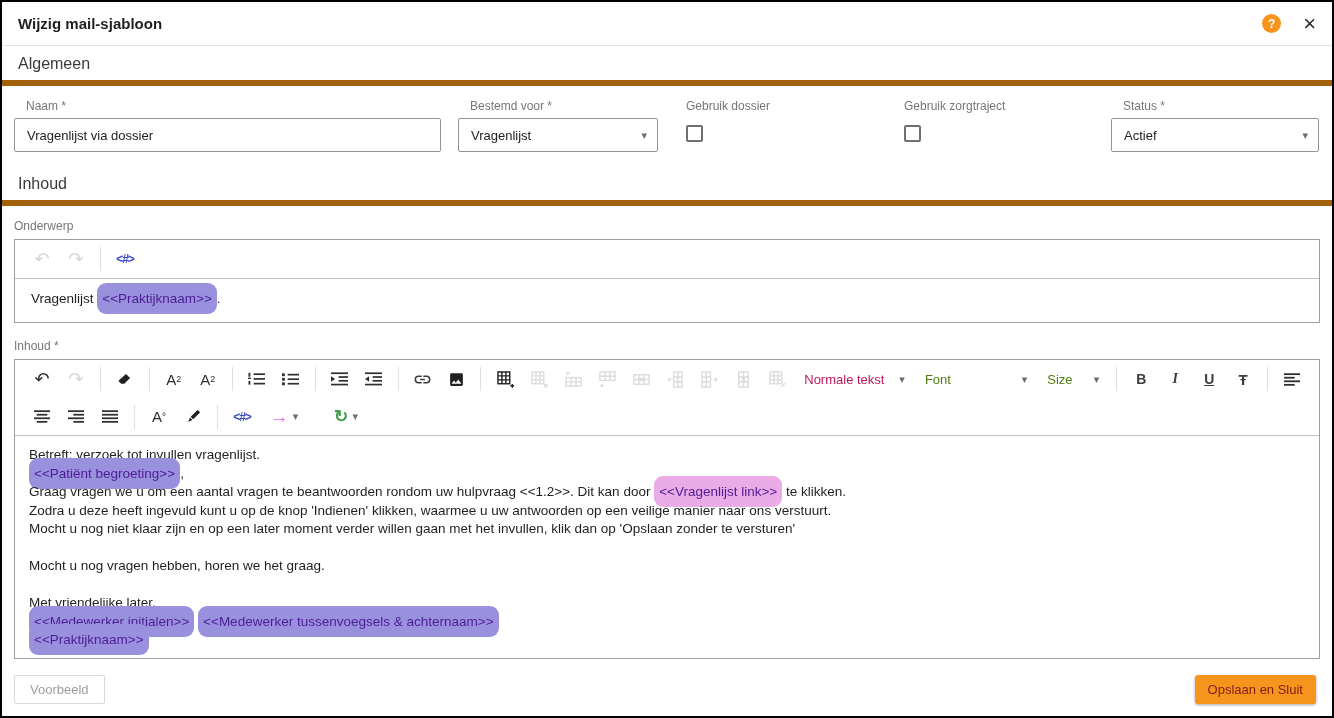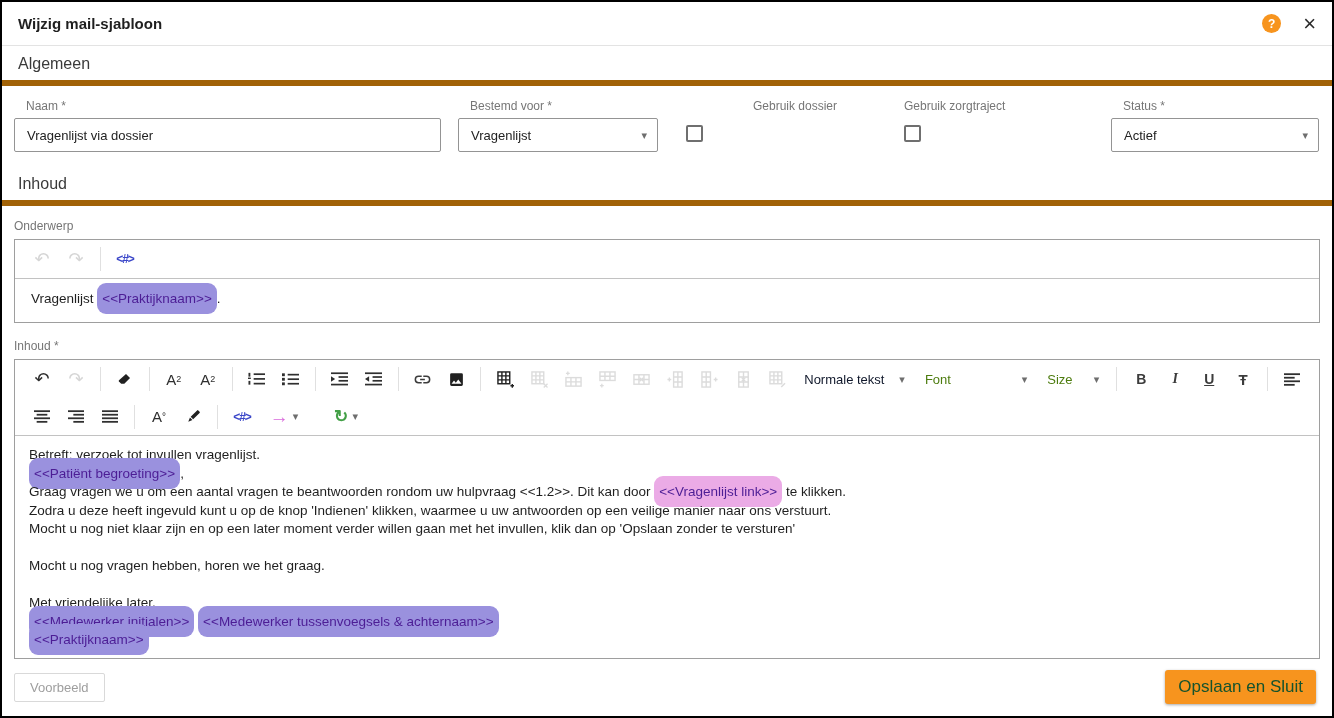--- a/index.html
+++ b/index.html
@@ -19,21 +19,21 @@
   .main{ flex:1; display:flex; flex-direction:column; padding:0 0 12px; }
   .section-title{ font-size:16px; color:#3a3a3a; padding:9px 16px 7px; border-bottom:6px solid #a16207;}
   .section-title.m{ margin-top:14px; }
   
   .form-row{ display:flex; padding:0 12px; margin-top:13px; }
   .fld{ display:flex; flex-direction:column; }
   .fld-label{ font-size:12px; color:#767676; padding-left:12px; margin-bottom:5px;}
   .fld-label.nopad{ padding-left:0; }
   .f-naam{ width:427px; margin-right:17px;}
   .f-bestemd{ width:200px; margin-right:28px;}
-  .f-dossier{ width:218px;text-align:center;}
+  .f-dossier{ width:218px;}
   .f-zorg{ width:207px;}
   .f-status{ width:208px;}
   input.text-input{ height:34px; border:1px solid #949494; border-radius:2px; font-size:13px; color:#222; padding:0 12px; font-family:inherit; outline:none; width:100%;}
   .select-box{ height:34px; border:1px solid #949494; border-radius:2px; display:flex; align-items:center; padding:0 10px 0 12px; font-size:13px; color:#222; cursor:pointer;}
   .select-box .val{ flex:1; }
   .caret{ font-size:11px; color:#6e6e6e; }
   .checkbox{ width:17px;height:17px; border:2px solid #6f6f6f; border-radius:2px; margin-top:7px; cursor:pointer; background:#fff;}
   
   .sub-label{ font-size:12px; color:#767676; padding-left:12px; margin:13px 0 6px 12px;}
   
@@ -48,38 +48,38 @@
   .g-bold{ font-weight:bold; font-size:14px;}
   .g-italic{ font-style:italic; font-weight:bold; font-size:14px; font-family:"Liberation Serif", serif;}
   .g-und{ font-weight:bold; font-size:14px; text-decoration:underline;}
   .g-strike{ font-weight:bold; font-size:15px;}
   .g-supsub{ font-size:15px; color:#2f2f2f;}
   .g-supsub sup,.g-supsub sub{ font-size:9px;}
   .mf{ color:var(--ind); font-weight:bold; font-size:12px; letter-spacing:-1px;}
   .g-arrow{ color:var(--mag); font-size:19px; line-height:1;}
   .g-refresh{ color:var(--grn); font-size:17px; line-height:1; font-weight:bold;}
   .dd{ display:flex; align-items:center; height:30px; margin:0 4px; padding:0 6px; cursor:pointer;}
-  .dd .dd-val{ font-size:13px; color:#0f172a; margin-right:8px;}
+  .dd .dd-val{ font-size:13px; color:#be185d; margin-right:8px;}
   .dd .dd-val.ph{ color:#4d7c0f; }
   .dd-para{ width:128px;} .dd-font{ width:130px;} .dd-size{ width:72px;}
   .dd .dd-val{ flex:1; }
   .fc-ring{ font-size:10px; vertical-align:super; color:#2f2f2f;}
   svg.ic{ display:block; }
   
   .subject-content{ height:44px; display:flex; align-items:center; padding:0 16px; font-size:13.5px; color:#1f1f1f; border-top:1px solid #c2c2c2;}
   
   .rt-content{ height:222px; padding:10px 14px; font-size:13.5px; line-height:18.5px; color:#1f1f1f; overflow:hidden; cursor:text;}
   .ed-line{ min-height:18.5px; white-space:pre-wrap;}
   .chip{ border-radius:9px; padding:8px 5px; color:#4c1d95;}
   .chip.purple{ background:var(--chip-purple);}
   .chip.pink{ background:var(--chip-pink);}
   
   .ftr{ margin-top:auto; display:flex; justify-content:space-between; align-items:center; padding:0 16px 0 12px;}
   .btn-preview{ background:#fff; border:1px solid #d9d9d9; border-radius:2px; color:#9e9e9e; font-size:13px; padding:6px 15px; cursor:default; font-family:inherit;}
-  .btn-save{ background:var(--accent); border:none; border-radius:3px; color:#14532d; font-size:17px; padding:7px 13px; cursor:pointer; box-shadow:0 1px 3px rgba(0,0,0,.35); font-family:inherit;}
+  .btn-save{ background:var(--accent); border:none; border-radius:3px; color:#7f1d1d; font-size:13px; padding:7px 13px; cursor:pointer; box-shadow:0 1px 3px rgba(0,0,0,.35); font-family:inherit;}
 </style>
 </head>
 <body>
 
 <div class="dialog" style="--accent: #f7941e; --chip-purple: #9a91de; --chip-pink: #ebabe6; --ind: #3a46c8; --mag: #d969db; --grn: #43a047;">
 
   <div class="hdr">
     <div class="hdr-title">Wijzig mail-sjabloon</div>
     <div class="help-circle">
         <span>?</span>

